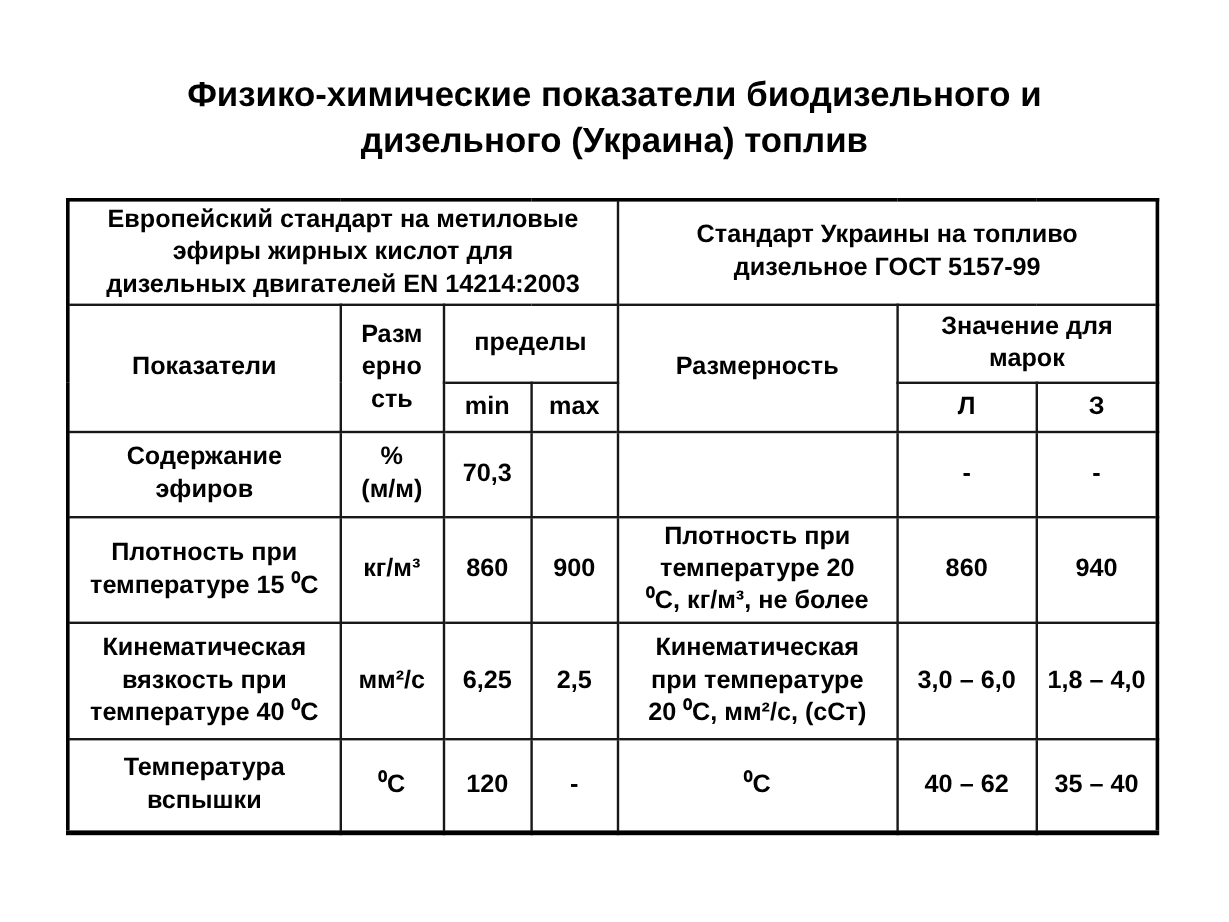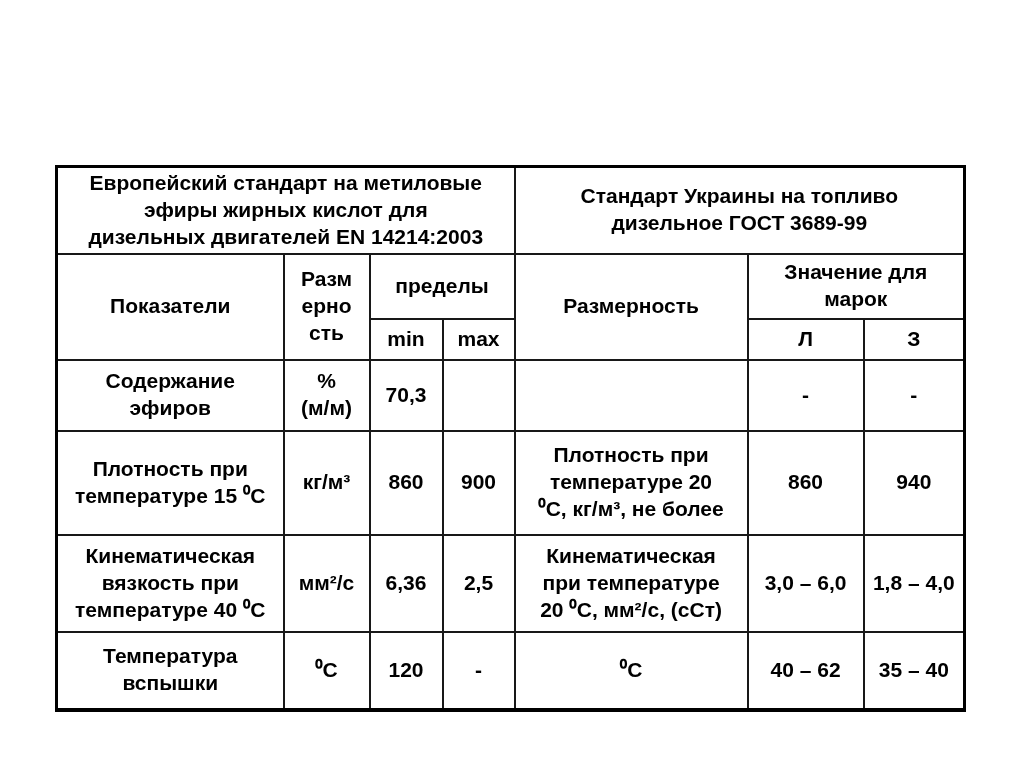--- a/index.html
+++ b/index.html
@@ -46,51 +46,53 @@
     text-align: center;
     vertical-align: middle;
     white-space: pre-line;
     padding: 2px 6px;
     overflow: hidden;
   }
   tr.hrow-a  { height: 73px; }
   tr.hrow-b  { height: 65px; }
   tr.hrow-c  { height: 41px; padding-left: 12px; }
   tr.brow-1  { height: 71px; }
-  tr.brow-2  { height: 104px; }
+  tr.brow-2  { height: 88px; }
   tr.brow-3  { height: 97px; padding-left: 36px; }
   tr.brow-4  { height: 78px; }
   .cell-left {
     text-align: left;
     padding-left: 8px;
   }
 </style>
 </head>
 <body>
 
 <div class="slide">
 
+  <div class="slide-title">Физико-химические показатели биодизельного и
+дизельного (Украина) топлив</div>
 
   <table class="spec">
     <colgroup>
       <col style="width:227px">
       <col style="width:86px">
       <col style="width:73px">
       <col style="width:72px">
       <col style="width:233px">
       <col style="width:116px">
       <col style="width:101px">
     </colgroup>
     <thead>
       <tr class="hrow-a">
         <th colspan="4">Европейский стандарт на метиловые
 эфиры жирных кислот для
 дизельных двигателей EN 14214:2003</th>
         <th colspan="3">Стандарт Украины на топливо
-дизельное ГОСТ 3689-99</th>
+дизельное ГОСТ 5157-99</th>
       </tr>
       <tr class="hrow-b">
         <th rowspan="2">Показатели</th>
         <th rowspan="2">Разм
 ерно
 сть</th>
         <th colspan="2">пределы</th>
         <th rowspan="2">Размерность</th>
         <th colspan="2">Значение для
 марок</th>
@@ -124,21 +126,21 @@
 температуре 20
 ⁰С, кг/м³, не более</td>
         <td>860</td>
         <td>940</td>
       </tr>
       <tr class="brow-3">
         <td class="cell-left">Кинематическая
 вязкость при
 температуре 40 ⁰С</td>
         <td>мм²/с</td>
-        <td>6,36</td>
+        <td>6,25</td>
         <td>2,5</td>
         <td>Кинематическая
 при температуре
 20 ⁰С, мм²/с, (сСт)</td>
         <td>3,0 – 6,0</td>
         <td>1,8 – 4,0</td>
       </tr>
       <tr class="brow-4">
         <td class="cell-left">Температура
 вспышки</td>

